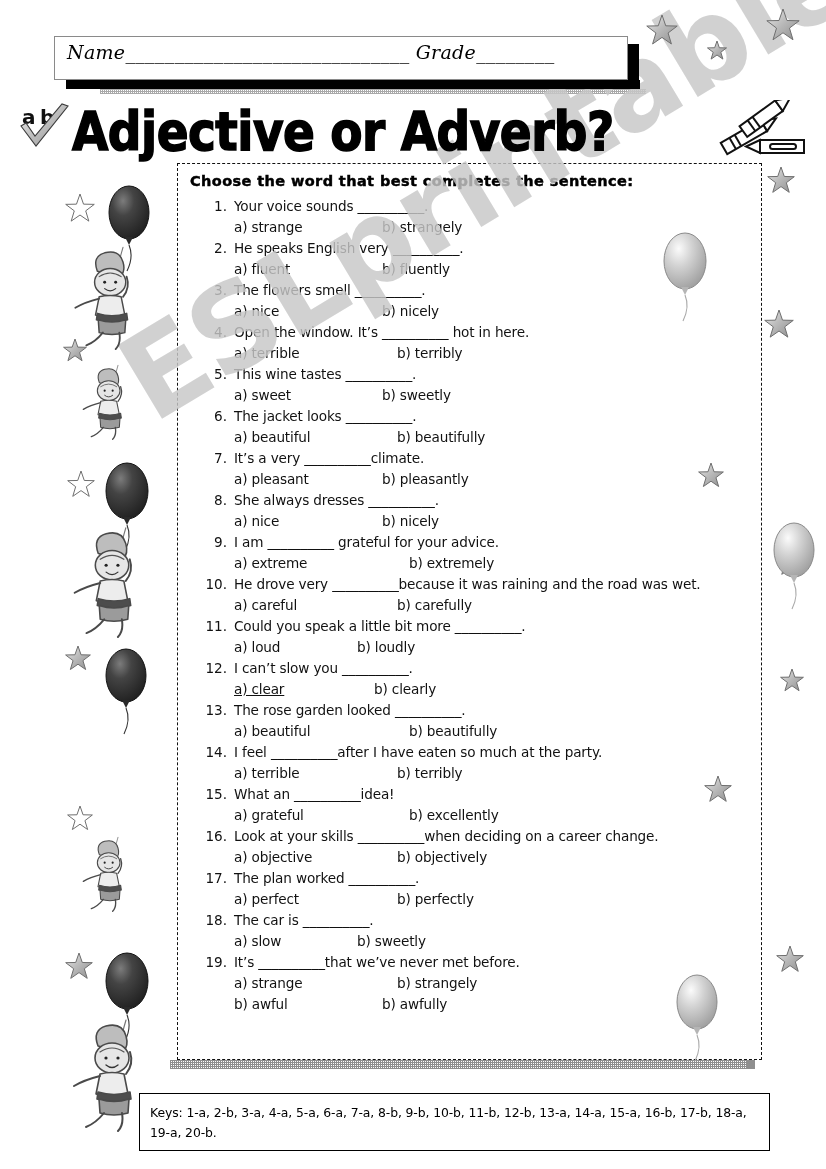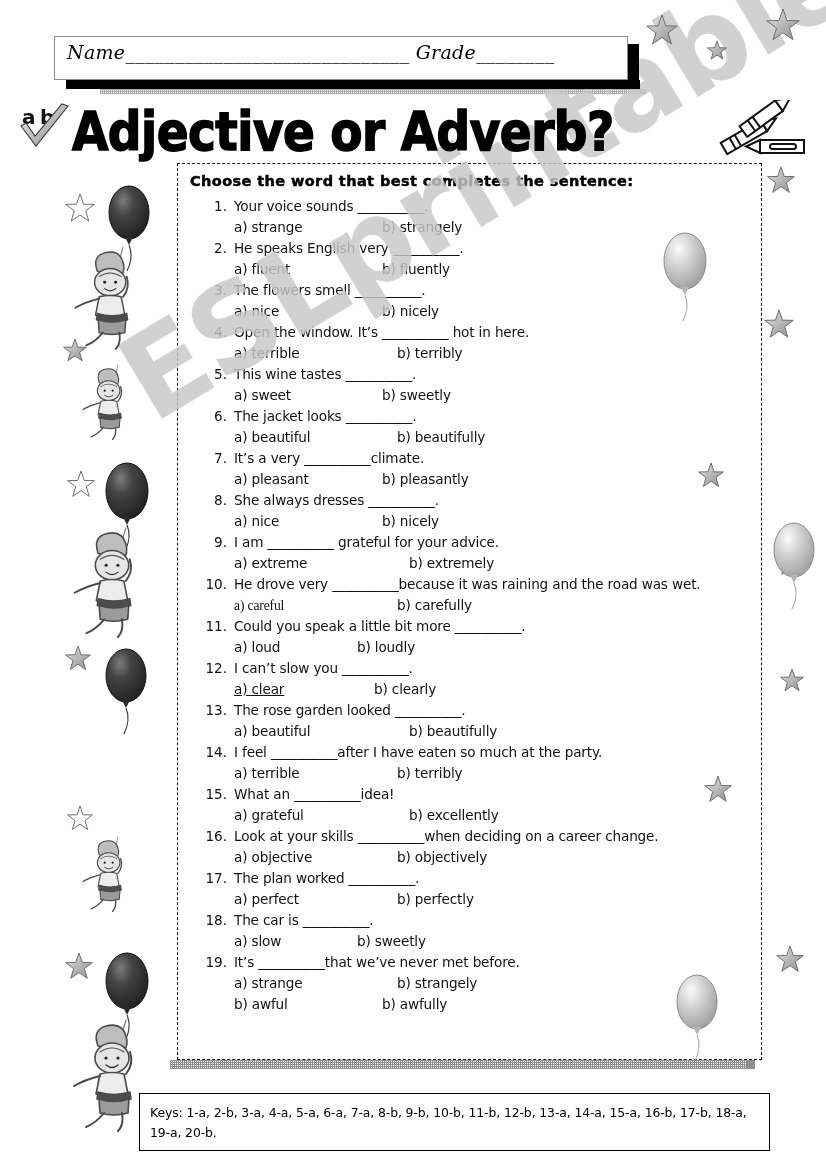--- a/index.html
+++ b/index.html
@@ -278,21 +278,21 @@
             <span class="opt-a" style="width: 175px;">a)  extreme</span>
             <span class="opt-b">b) extremely</span>
           </div>
         </div>
         <div class="q-item">
           <div class="q-line">
             <span class="q-num">10.</span>
             <span class="q-stem">He drove very __________because it was raining and the road was wet.</span>
           </div>
           <div class="q-opts">
-            <span class="opt-a" style="width: 163px; font-family: Liberation Serif, serif;">a)  careful</span>
+            <span class="opt-a" style="width: 163px;">a)  careful</span>
             <span class="opt-b">b) carefully</span>
           </div>
         </div>
         <div class="q-item">
           <div class="q-line">
             <span class="q-num">11.</span>
             <span class="q-stem">Could you speak a little bit more __________.</span>
           </div>
           <div class="q-opts">
             <span class="opt-a" style="width: 123px;">a)  loud</span>

